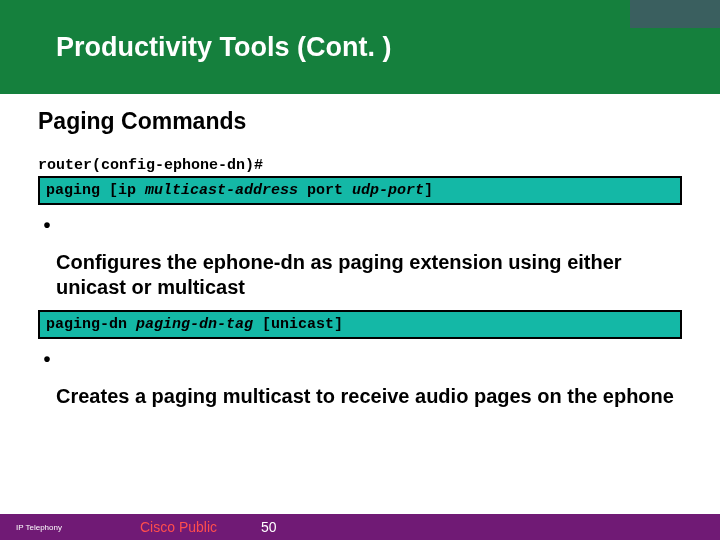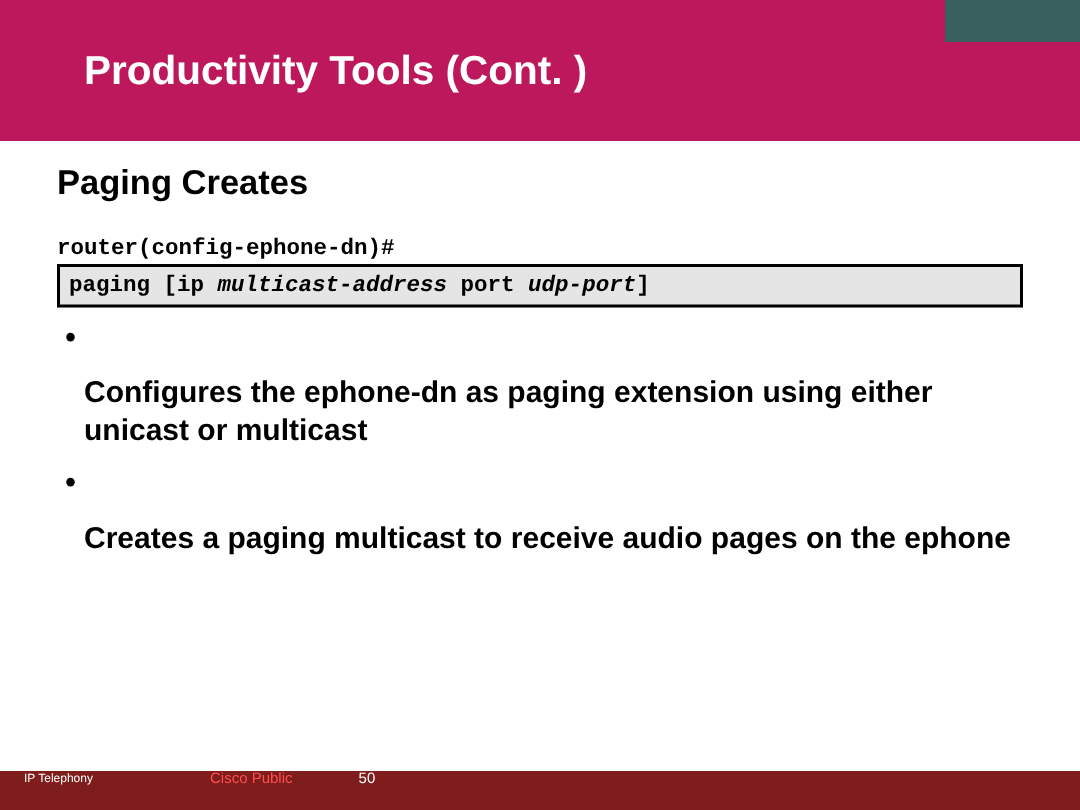--- a/index.html
+++ b/index.html
@@ -5,21 +5,21 @@
   * { margin: 0; padding: 0; box-sizing: border-box; }
   body {
     width: 720px;
     height: 540px;
     background: #fff;
     font-family: Arial, Helvetica, sans-serif;
     position: relative;
     overflow: hidden;
   }
   .title-bar {
-    background: #be185d;
+    background: #15803d;
     height: 94px;
     width: 100%;
     position: relative;
     display: flex;
     align-items: center;
   }
   .title-text {
     color: #fff;
     font-size: 27px;
     font-weight: bold;
@@ -51,21 +51,21 @@
     margin-bottom: 2px;
   }
   .cmd-box {
     border: 2px solid #000;
     padding: 4px 6px;
     font-family: "Courier New", monospace;
     font-weight: bold;
     font-size: 15px;
     color: #000;
     margin-bottom: 8px;
-    background: #e5e5e5;
+    background: #14b8a6;
   }
   .cmd-box .ital { font-style: italic; }
   .bullet-row {
     display: flex;
     align-items: flex-start;
     font-size: 20px;
     font-weight: bold;
     color: #000;
     margin: 6px 0 10px 0;
     line-height: 1.25;
@@ -75,51 +75,55 @@
     flex: 0 0 18px;
     text-align: center;
   }
   .bullet-text { flex: 1; margin-top: 37px; }
   .footer {
     position: absolute;
     left: 0;
     bottom: 0;
     width: 100%;
     height: 26px;
-    background: #7f1d1d;
+    background: #701a75;
     color: #fff;
     display: flex;
+    align-items: center;
     font-size: 8px;
   }
   .footer .ft-left { padding-left: 16px; width: 140px; }
   .footer .ft-center { flex: 1; text-align: left; }
-  .footer .ft-public { color: #ff4d4d; font-size: 10px; padding-right: 44px; }
-  .footer .ft-page { color: #fff; font-size: 10px; padding-right: 20px; }
+  .footer .ft-public { color: #ff4d4d; font-size: 14px; padding-right: 44px; }
+  .footer .ft-page { color: #fff; font-size: 14px; padding-right: 20px; }
 </style>
 </head>
 <body>
 
 <div class="title-bar">
   <div class="corner-block"></div>
   <div class="title-text">Productivity Tools (Cont. )</div>
 </div>
 
 <div class="content">
 
-  <div class="subtitle">Paging Creates</div>
+  <div class="subtitle">Paging Commands</div>
 
   <div class="prompt">router(config-ephone-dn)#</div>
   <div class="cmd-box">
     <span>paging [ip </span><span class="ital">multicast-address</span><span> port </span><span class="ital">udp-port</span><span>]</span>
   </div>
   <div class="bullet-row">
     <div class="bullet-dot">•</div>
     <div class="bullet-text">Configures the ephone-dn as paging extension using either unicast or multicast</div>
   </div>
 
+  <div class="cmd-box">
+    <span>paging-dn </span><span class="ital">paging-dn-tag</span><span> [unicast]</span>
+  </div>
   <div class="bullet-row">
     <div class="bullet-dot">•</div>
     <div class="bullet-text">Creates a paging multicast to receive audio pages on the ephone</div>
   </div>
 
 </div>
 
 <div class="footer">
   <div class="ft-left">IP Telephony</div>
   <div class="ft-public">Cisco Public</div>

